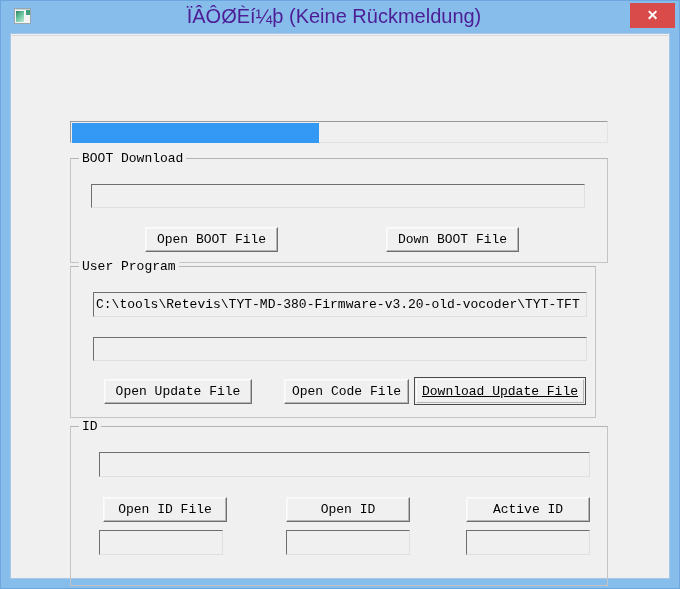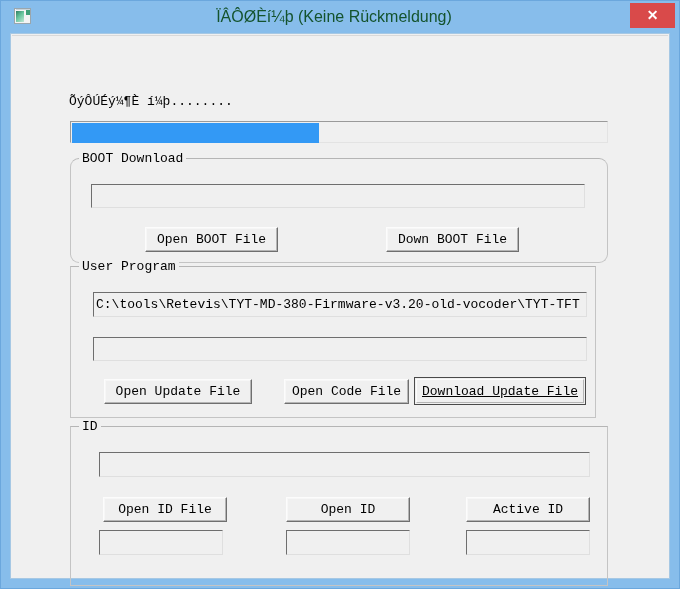--- a/index.html
+++ b/index.html
@@ -58,22 +58,22 @@
     left: 1px; top: 0px;
     width: 14px; height: 1px;
     background: #c9d4da;
   }
   #window-title {
     position: absolute;
     left: 48px; top: 0;
     width: 570px; height: 31px;
     line-height: 31px;
     text-align: center;
-    font-size: 16px;
-    color: #14532d;
+    font-size: 20px;
+    color: #4c1d95;
     white-space: nowrap;
     overflow: hidden;
   }
   #close-button {
     position: absolute;
     left: 629px; top: 2px;
     width: 45px; height: 25px;
     background: #d94a4a;
     color: #ffffff;
     font-size: 14px;
@@ -217,27 +217,26 @@
       <div class="ico-left"></div>
       <div class="ico-right"></div>
     </div>
     <div id="window-title">ÏÂÔØÈí¼þ (Keine Rückmeldung)</div>
     <div id="close-button" style="background: rgb(217, 74, 74);">✕</div>
   </div>
 
   <div id="client">
     <div id="client-inner">
 
-      <div class="status-label mono" style="left:57px; top:58px;">ÕýÔÚÉý¼¶È í¼þ........</div>
 
       <div id="progress-track">
         <div id="progress-fill" style="width: 246.56px; background: rgb(51, 153, 245);"></div>
       </div>
 
-      <div class="groupbox" style="left:58px; top:122px; width:538px; height:105px;border-radius:9px;">
+      <div class="groupbox" style="left:58px; top:122px; width:538px; height:105px;">
         <div class="group-title mono">BOOT Download</div>
 
         <div class="field mono" style="left:20px; top:25px; width:494px; height:24px;"></div>
 
         <div class="btn mono" style="left:74px; top:68px; width:133px; height:25px;">Open BOOT File</div>
 
         <div class="btn mono" style="left:315px; top:68px; width:133px; height:25px;">Down BOOT File</div>
       </div>
 
       <div class="groupbox" style="left:58px; top:230px; width:526px; height:152px;">

